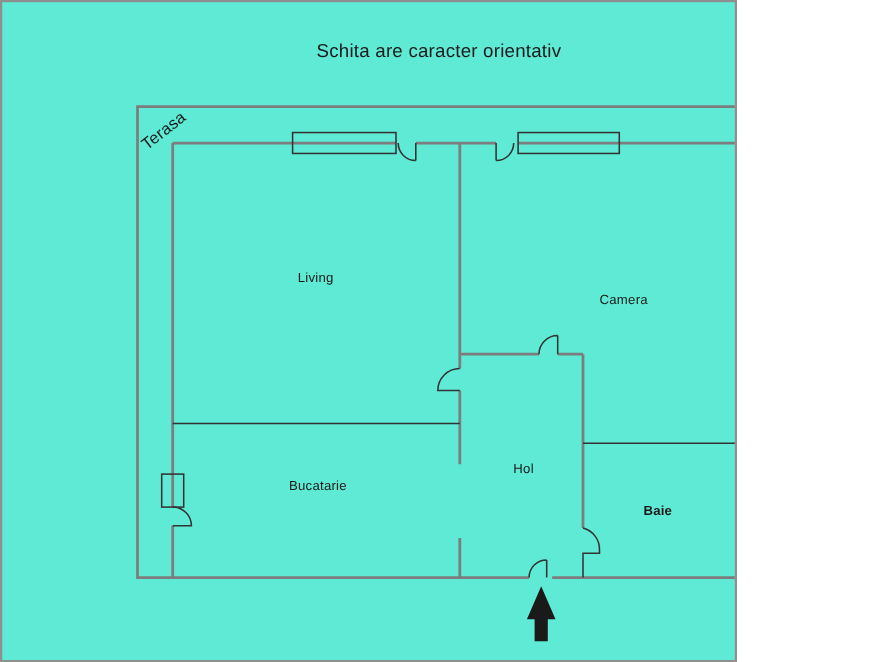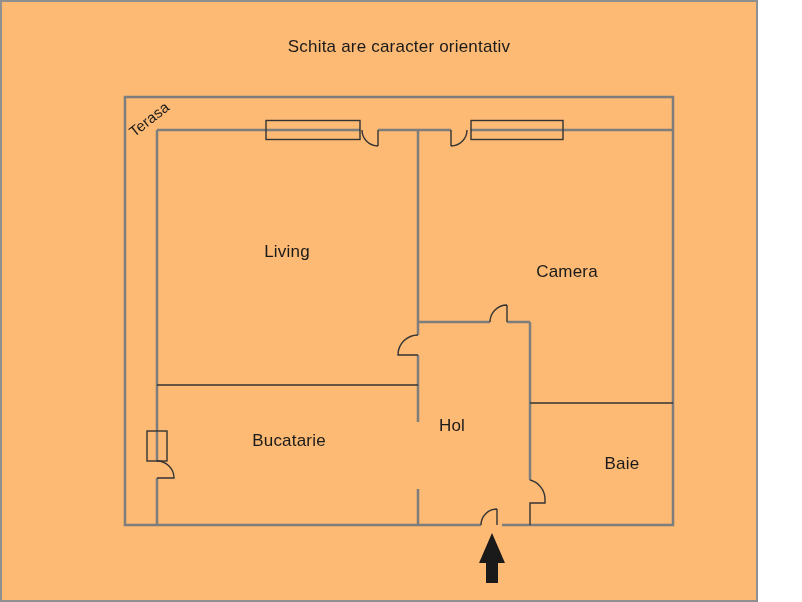--- a/index.html
+++ b/index.html
@@ -1,44 +1,44 @@
 <!DOCTYPE html>
 <html><head>
 <meta charset="utf-8">
 <style>
   html, body { margin: 0; padding: 0; background: #fff; }
   #page {
     position: relative;
-    width: 758px; height: 602px;
+    width: 670px; height: 602px;
     box-sizing: border-box;
-    background: #fdba74;
+    background: #5eead4;
     border: 2px solid #8f8f8f;
     font-family: "Liberation Sans", sans-serif;
     overflow: hidden;
   }
   #plan-svg { position: absolute; left: 0; top: 0; }
   .lbl {
     position: absolute;
     transform: translate(-50%, -50%);
     color: #1a1a1a;
-    font-size: 17px;
+    font-size: 12px;
     white-space: nowrap;
     letter-spacing: 0.2px;
   }
   #page-title { left: 397px; top: 45px; font-size: 17px; }
   #terrace-label {
     left: 147px; top: 117px;
     font-size: 15px;
     transform: translate(-50%, -50%) rotate(-38deg);
   }
   #room-living    { left: 285px; top: 250px; }
   #room-camera    { left: 565px; top: 270px; }
   #room-bucatarie { left: 287px; top: 439px; }
-  #room-hol       { left: 450px; top: 424px; text-align: right; }
-  #room-baie      { left: 620px; top: 462px; }
+  #room-hol       { left: 474px; top: 424px; text-align: right; }
+  #room-baie      { left: 596px; top: 462px; font-weight: bold; }
 </style>
 </head>
 <body>
 
 <div id="page">
 
   <svg id="plan-svg" width="802" height="602" viewBox="0 0 802 602">
 
     <g fill="none" stroke-width="2.5" stroke="#7d7d7d">
 

